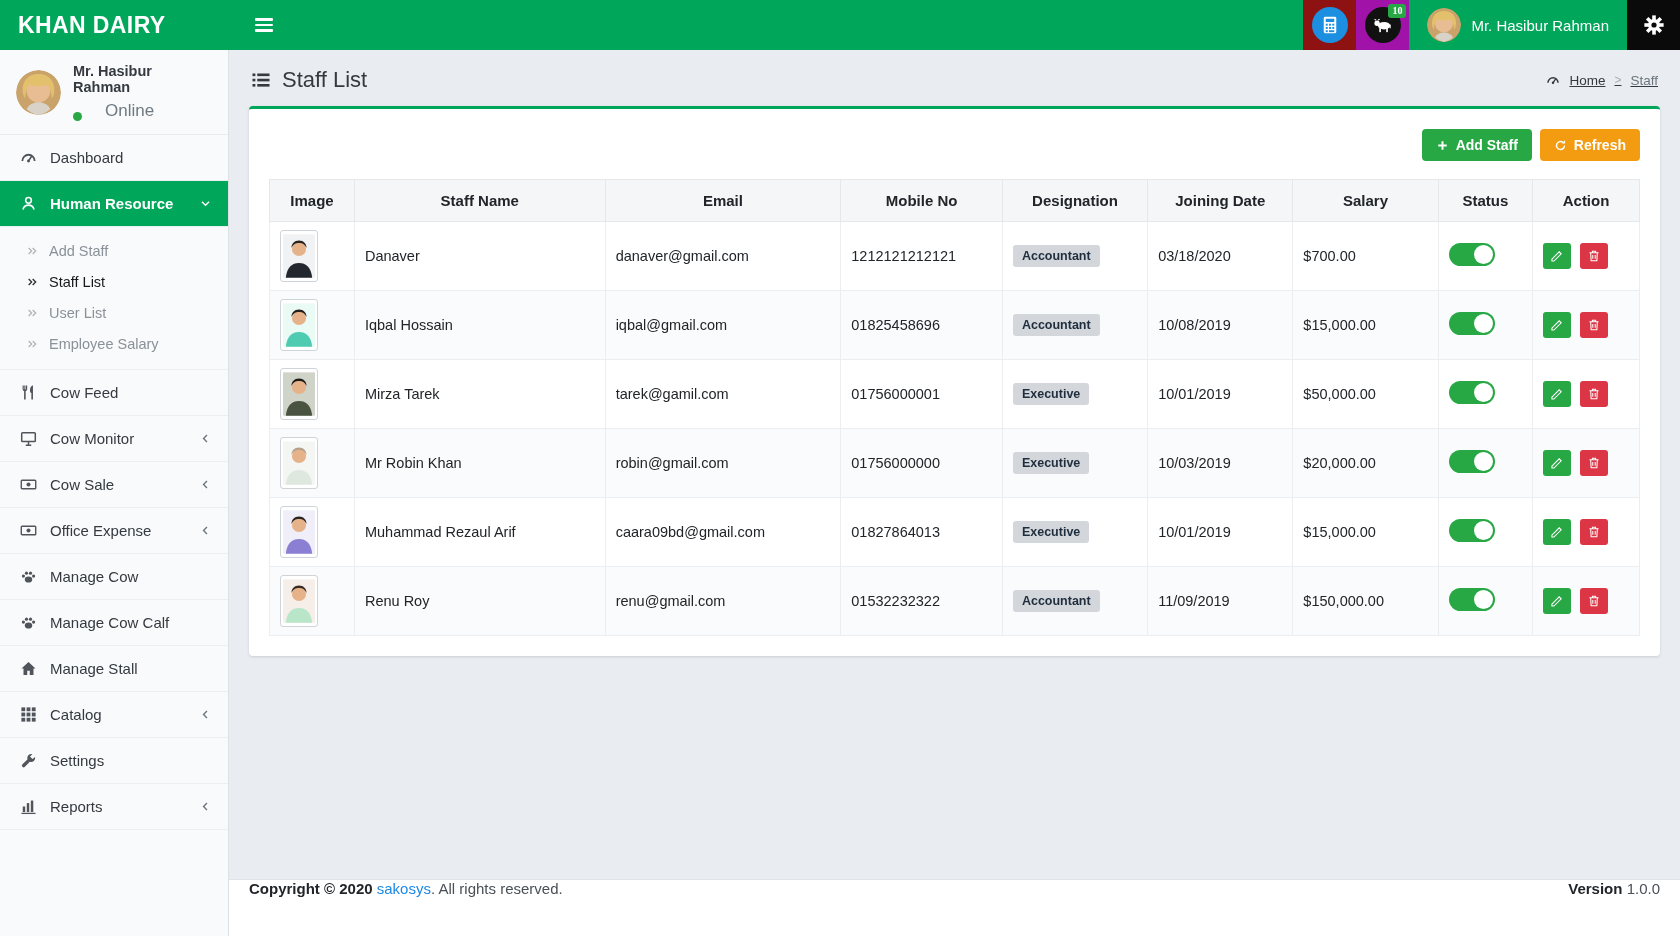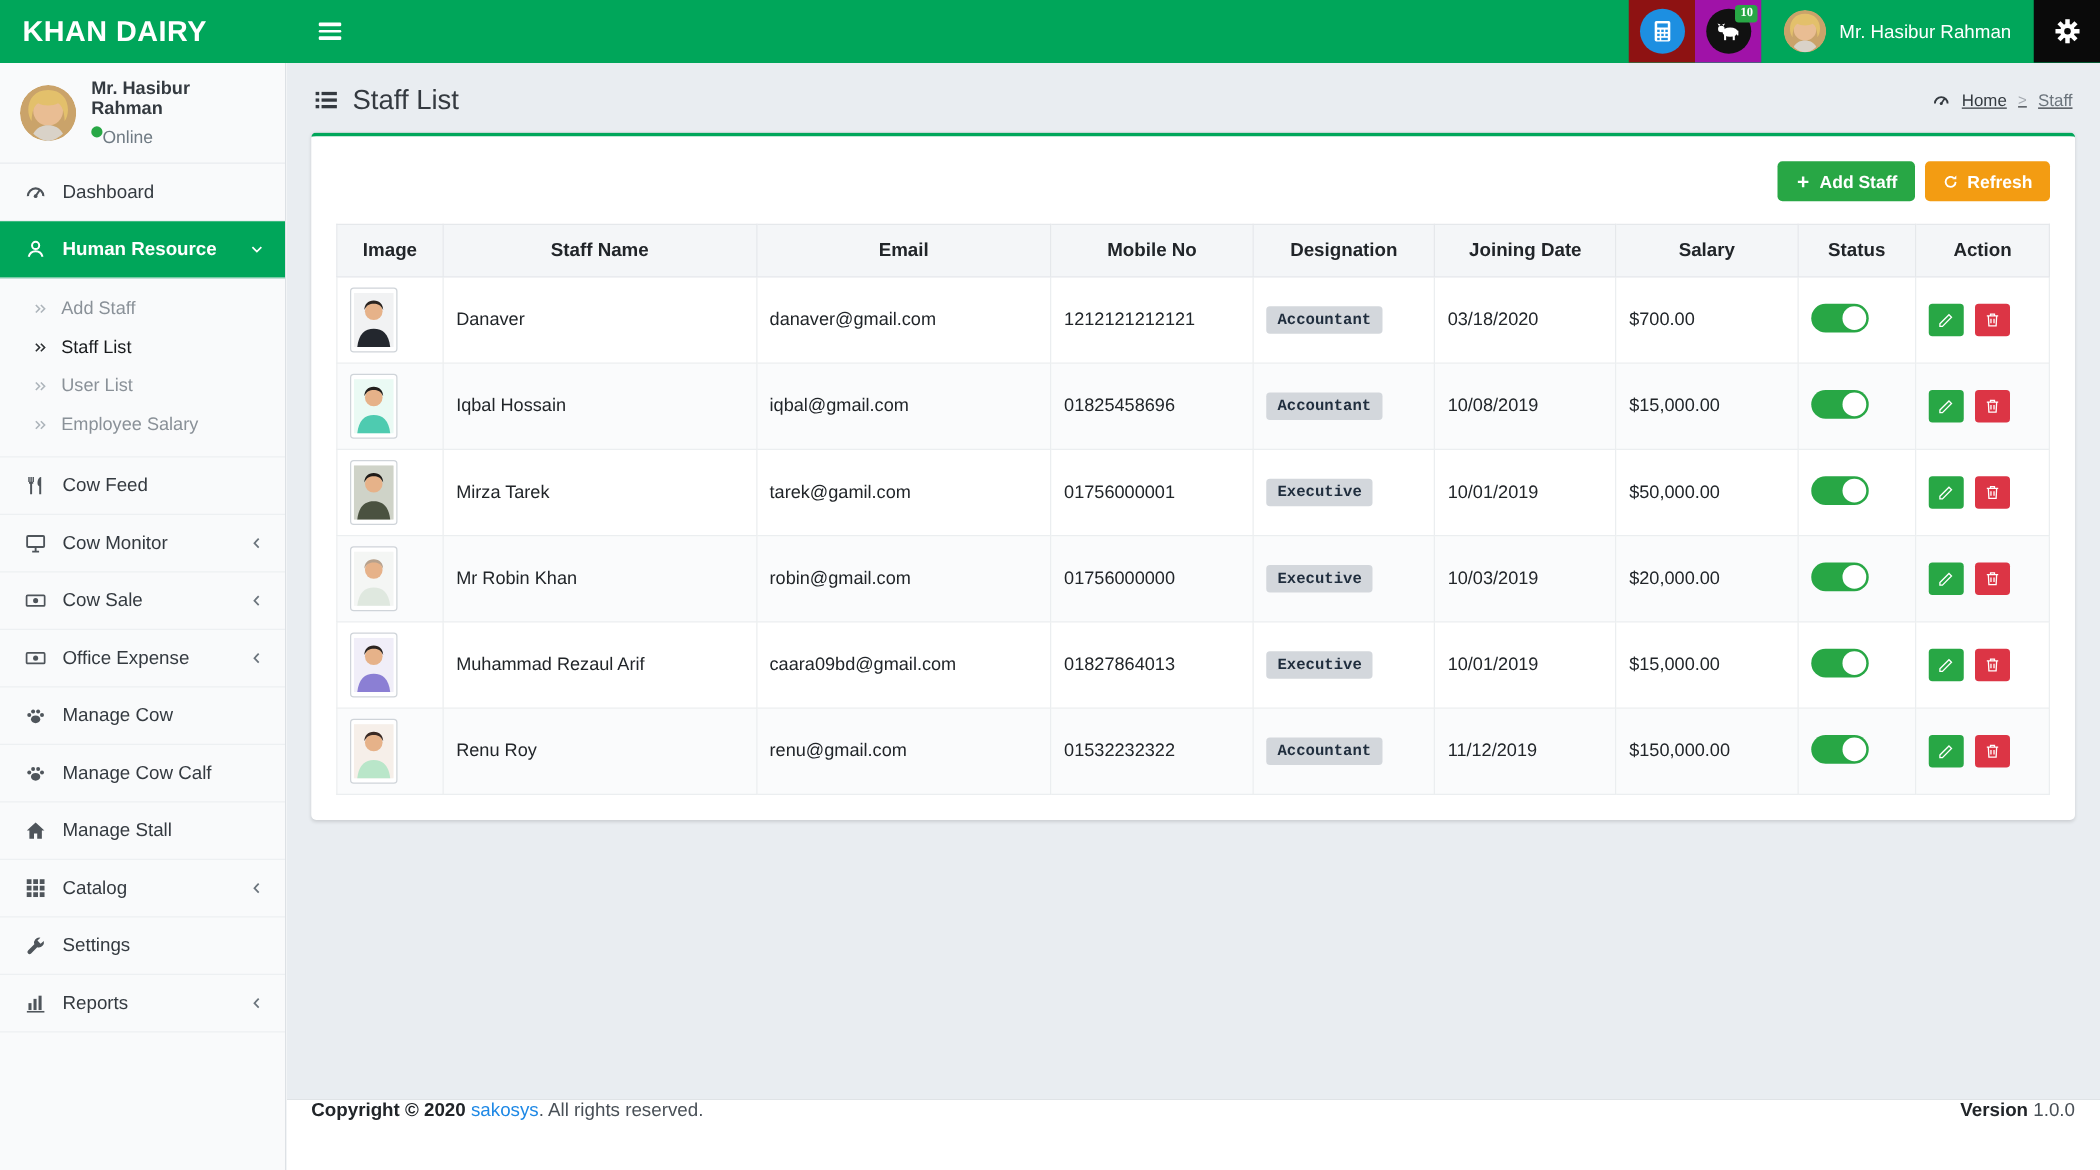--- a/index.html
+++ b/index.html
@@ -28,21 +28,21 @@
   .nav-badge { position: absolute; top: 4px; right: 3px; background: #28a745; color: #fff; font-size: 10px; font-weight: bold; padding: 1px 4px; border-radius: 3px; line-height: 1.2; font-family: Liberation Serif, serif; }
   .nav-user { display: flex; align-items: center; gap: 10px; padding: 0 18px; color: #fff; font-size: 15px; cursor: pointer; }
   .avatar-sm { width: 34px; height: 34px; border-radius: 50%; overflow: hidden; flex: none; }
   .avatar-sm svg, .avatar-md svg { width: 100%; height: 100%; display: block; }
 
   
   .sidebar { position: fixed; top: 50px; left: 0; bottom: 0; width: 229px; background: #f9fafb; border-right: 1px solid #dde1e5; overflow: hidden; z-index: 40; }
   .user-panel { display: flex; align-items: center; gap: 12px; padding: 13px 16px; border-bottom: 1px solid #e9ecef; }
   .avatar-md { width: 45px; height: 45px; border-radius: 50%; overflow: hidden; flex: none; }
   .up-name { font-weight: bold; font-size: 14.5px; color: #343a40; }
-  .up-status { display: flex; align-items: flex-start; gap: 0; margin-top: 6px; font-size: 14px; color: #6f7a83; }
+  .up-status { display: flex; align-items: flex-end; gap: 23px; margin-top: 6px; font-size: 17px; color: #6f7a83; }
   .dot { width: 9px; height: 9px; border-radius: 50%; background: #28a745; flex: none; }
   .menu-item { display: flex; align-items: center; height: 46px; padding: 0 16px 0 20px; border-bottom: 1px solid #edf0f2; color: #343a40; cursor: pointer; }
   .mi-icon { width: 17px; height: 17px; margin-right: 13px; color: #4f555b; display: inline-flex; }
   .mi-label { font-size: 15px; }
   .mi-chevron { margin-left: auto; width: 13px; height: 13px; color: #6c757d; display: inline-flex; }
   .menu-item.active { background: #00a65a; color: #fff; font-weight: bold; }
   .menu-item.active .mi-icon, .menu-item.active .mi-chevron { color: #fff; }
   .submenu { padding: 8px 0 10px; border-bottom: 1px solid #edf0f2; }
   .submenu-item { display: flex; align-items: center; height: 31px; padding-left: 25px; color: #8a9198; font-size: 14.5px; cursor: pointer; }
   .si-icon { width: 14px; height: 14px; margin-right: 10px; color: #aeb5bb; display: inline-flex; }
@@ -66,21 +66,21 @@
   .btn { display: inline-flex; align-items: center; gap: 7px; border: none; border-radius: 4px; color: #fff; font-weight: bold; font-size: 14px; padding: 8px 14px; cursor: pointer; font-family: inherit; }
   .btn-green { background: #28a745; }
   .btn-orange { background: #f39c12; }
 
   table { width: 100%; border-collapse: collapse; table-layout: fixed; }
   th { background: #f4f6f8; border: 1px solid #e5e8eb; font-weight: bold; font-size: 15px; text-align: center; padding: 12px 10px; color: #212529; }
   td { border: 1px solid #ebeef0; padding: 8px 10px; font-size: 14.5px; vertical-align: middle; height: 58px; background: #fff; }
   tbody tr:nth-child(even) td { background: #fafbfc; }
   .photo { width: 38px; height: 52px; border: 1px solid #cfd4d9; border-radius: 3px; padding: 2px; background: #fff; }
   .photo svg { width: 100%; height: 100%; display: block; border-radius: 2px; }
-  .badge-desig { display: inline-block; background: #d3d7dc; color: #1f2d3d; font-weight: bold; font-size: 12.5px; padding: 4px 9px; border-radius: 3px; font-family: Liberation Mono, monospace; }
+  .badge-desig { display: inline-block; background: #d3d7dc; color: #1f2d3d; font-weight: bold; font-size: 12.5px; padding: 4px 9px; border-radius: 3px; }
   .toggle { display: inline-block; width: 46px; height: 23px; background: #28a745; border-radius: 12px; position: relative; cursor: pointer; }
   .toggle::after { content: ''; position: absolute; top: 2px; right: 2px; width: 19px; height: 19px; border-radius: 50%; background: #fff; }
   .act-btn { width: 28px; height: 26px; border: none; border-radius: 3px; display: inline-flex; align-items: center; justify-content: center; cursor: pointer; margin-right: 5px; }
   .act-edit { background: #28a745; }
   .act-del { background: #dc3545; }
 
   
   .footer { height: 57px; background: #fff; border-top: 1px solid #dfe3e6; display: flex; justify-content: space-between; padding: 0 20px; font-size: 15px; color: #495057; flex: none; }
   .ft-bold { font-weight: bold; color: #212529; }
   .ft-link { color: #1e88e5; text-decoration: none; cursor: pointer; }
@@ -661,21 +661,21 @@
                     <circle cx="17" cy="15.5" r="7.5" fill="#e6b289"></circle>
                     <path d="M17 6.5c-5 0-8 3.5-8 8 2-4.2 4.4-5.3 8-5.3s6 1.1 8 5.3c0-4.5-3-8-8-8Z" fill="#3a2a24"></path>
                     <path d="M3 46c1.2-11 6.4-15.5 14-15.5S29.8 35 31 46Z" fill="#b9e6c9"></path>
                   </svg>
                 </div>
               </td>
     <td>Renu Roy</td>
     <td>renu@gmail.com</td>
     <td>01532232322</td>
     <td><span class="badge-desig">Accountant</span></td>
-    <td>11/12/2019</td>
+    <td>11/09/2019</td>
     <td>$150,000.00</td>
     <td><span class="toggle"></span></td>
     <td>
       <button class="act-btn act-edit">
                   <span class="icon i14">
                     <svg viewBox="0 0 16 16" fill="none" stroke="#fff" stroke-width="1.2">
                       <path d="M2.2 11.5 10.5 3.2l2.3 2.3L4.5 13.8H2.2Z"></path>
                     </svg>
                   </span>
                 </button>

